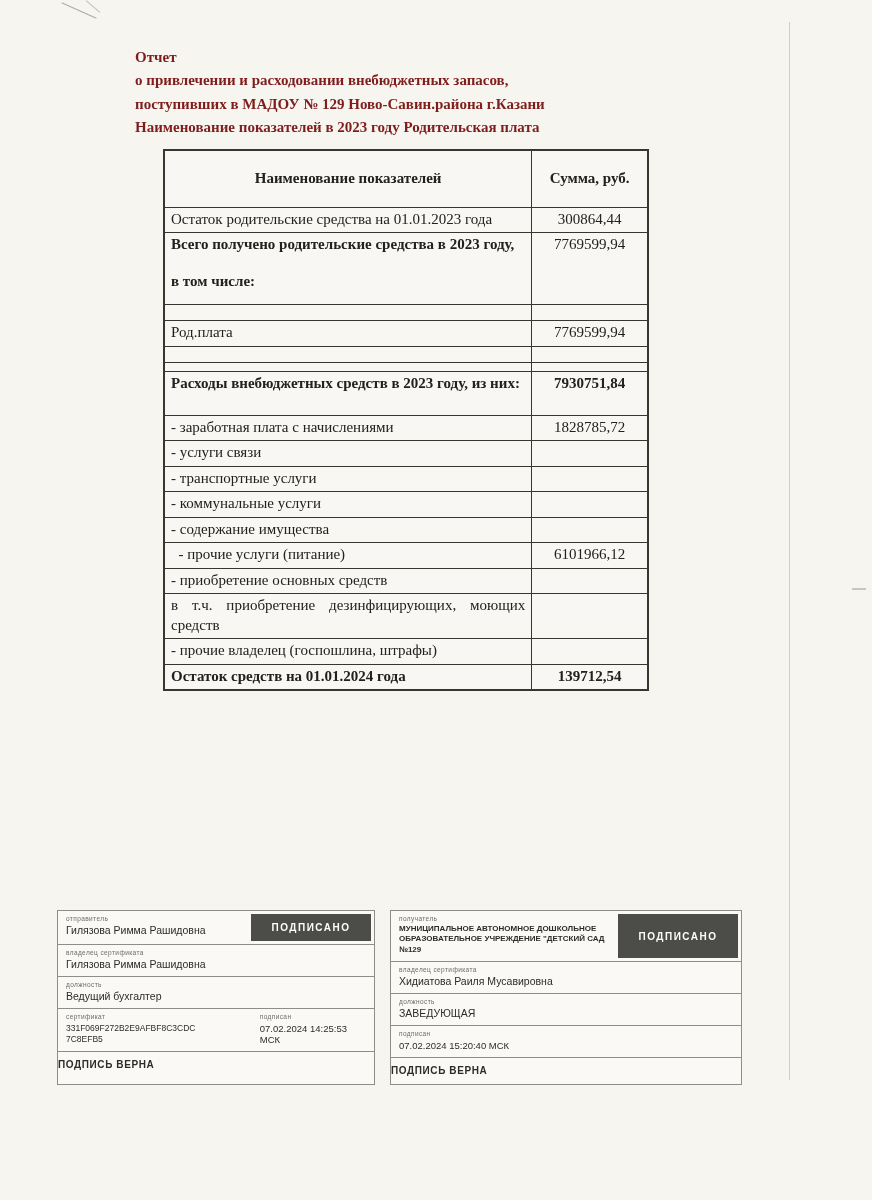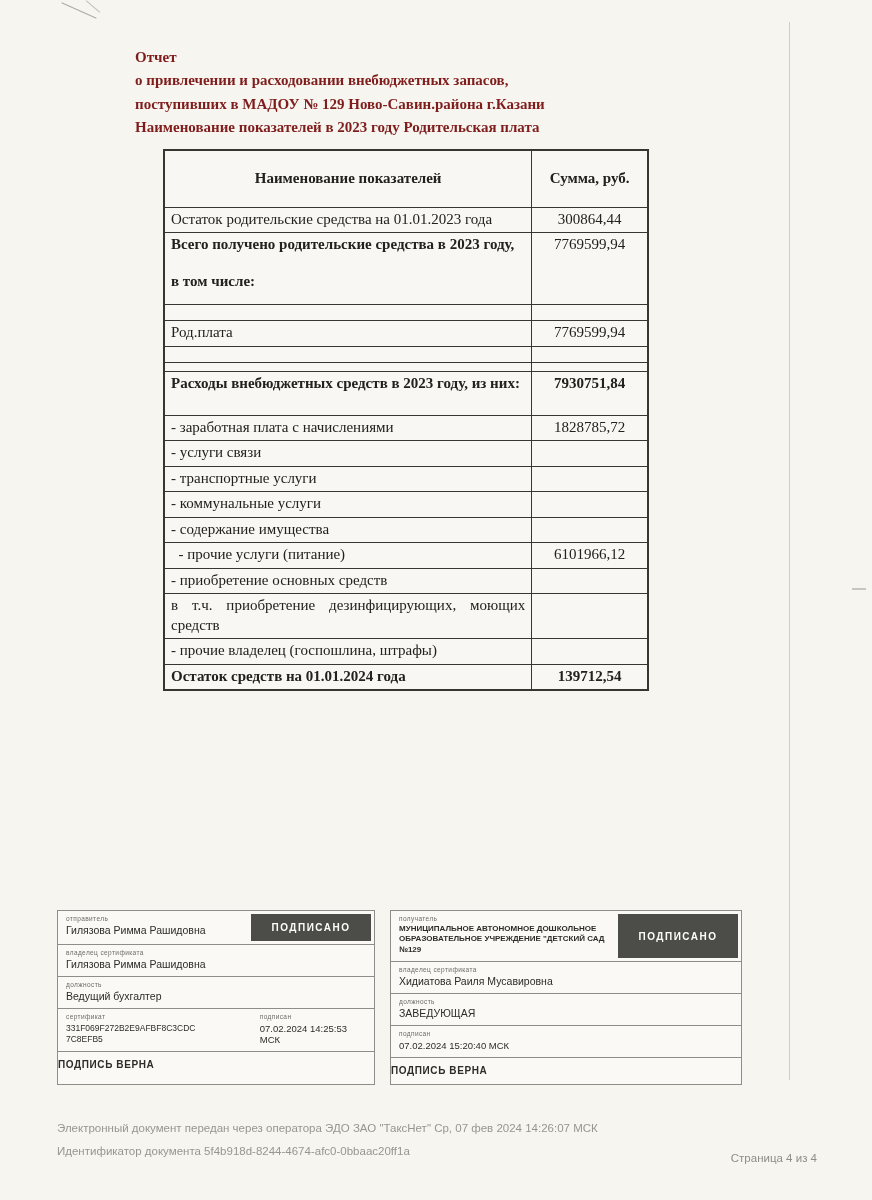--- a/index.html
+++ b/index.html
@@ -237,19 +237,14 @@
         <div class="sig-signed">
           <div class="sig-label">подписан</div>
           <div class="signed-value">07.02.2024 15:20:40 МСК</div>
         </div>
       </div>
       <div class="sig-verified">ПОДПИСЬ ВЕРНА</div>
     </div>
 
   </div>
 
-  <div class="footer">
-    <div class="line1">Электронный документ передан через оператора ЭДО ЗАО "ТаксНет" Ср, 07 фев 2024 14:26:07 МСК</div>
-    <div class="line2">Идентификатор документа 5f4b918d-8244-4674-afc0-0bbaac20ff1a</div>
-    <div class="page-info">Страница 4 из 4</div>
-  </div>
 
 </div>
 
 </body></html>

